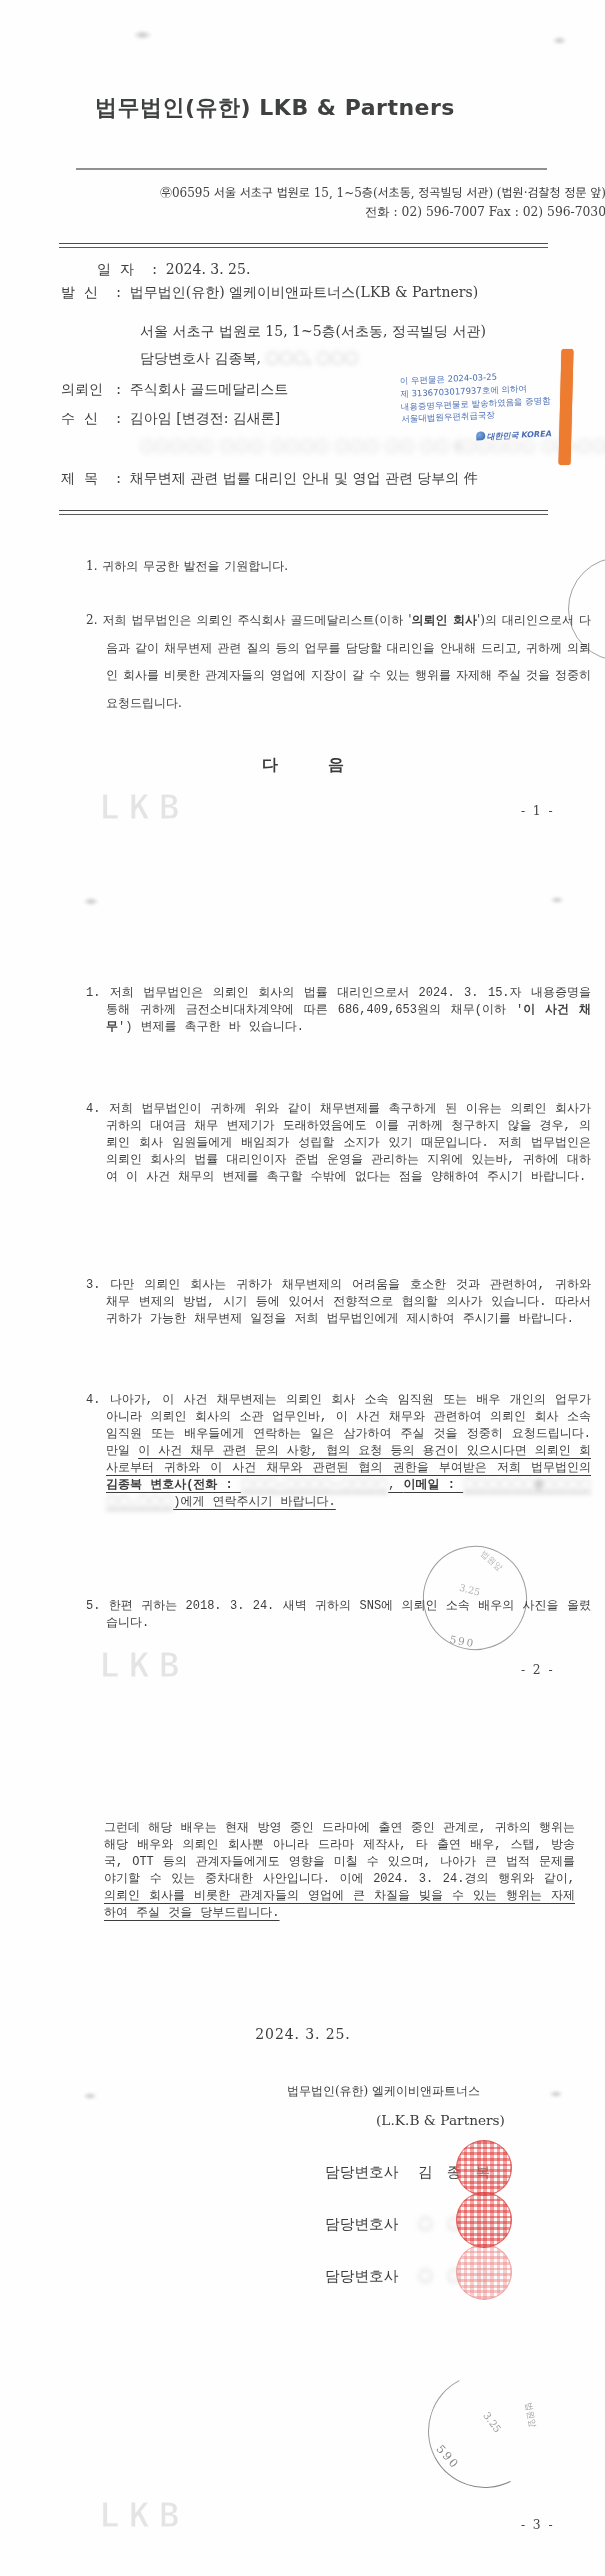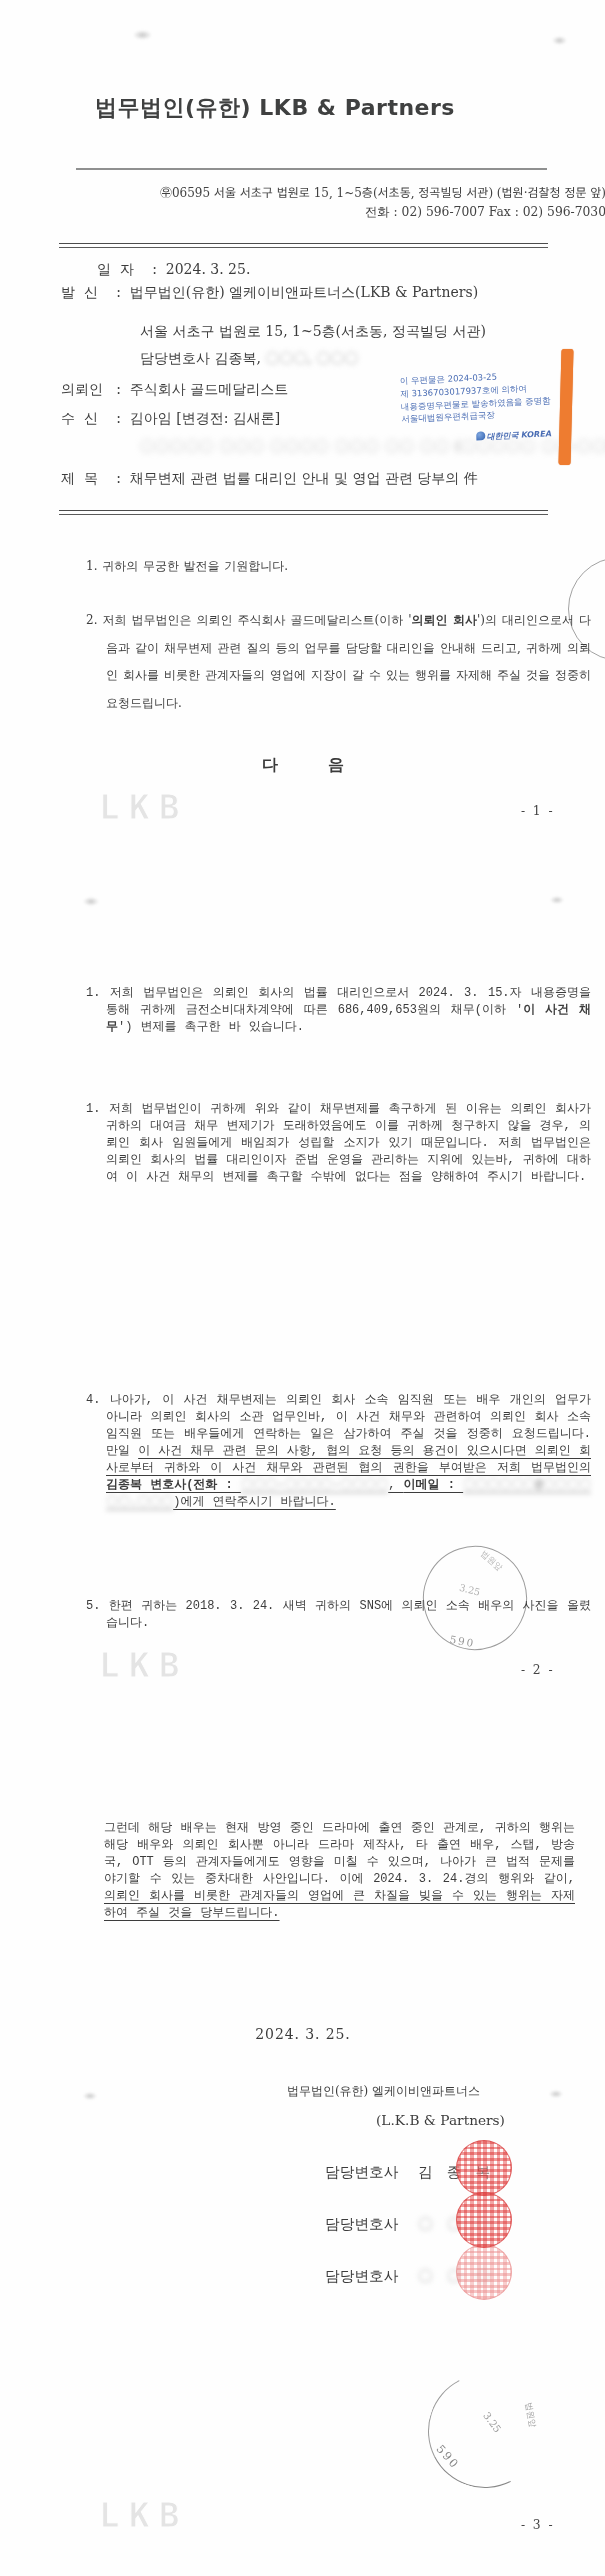--- a/index.html
+++ b/index.html
@@ -155,21 +155,22 @@
   </div>
   <div class="abs" id="daum">다         음</div>
 
   <div class="abs watermark" id="wm-1">LKB</div>
   <div class="abs page-no" id="pn-1">- 1 -</div>
   <div class="abs" id="arc-1"></div>
 
   <div class="abs body-item body-item-p23" id="b2-item1">
     <span>1. 저희 법무법인은 의뢰인 회사의 법률 대리인으로서 2024. 3. 15.자 내용증명을 통해 귀하께 금전소비대차계약에 따른 686,409,653원의 채무(이하 '</span><span class="b">이 사건 채무</span><span>') 변제를 촉구한 바 있습니다.</span>
   </div>
-  <div class="abs body-item body-item-p23" id="b2-item2">1. 저희 법무법인이 귀하께 위와 같이 채무변제를 촉구하게 된 이유는 의뢰인 회사가 귀하의 대여금 채무 변제기가 도래하였음에도 이를 귀하께 청구하지 않을 경우, 의뢰인 회사 임원들에게 배임죄가 성립할 소지가 있기 때문입니다. 저희 법무법인은 의뢰인 회사의 법률 대리인이자 준법 운영을 관리하는 지위에 있는바, 귀하에 대하여 이 사건 채무의 변제를 촉구할 수밖에 없다는 점을 양해하여 주시기 바랍니다.</div>
+  <div class="abs body-item body-item-p23" id="b2-item2">4. 저희 법무법인이 귀하께 위와 같이 채무변제를 촉구하게 된 이유는 의뢰인 회사가 귀하의 대여금 채무 변제기가 도래하였음에도 이를 귀하께 청구하지 않을 경우, 의뢰인 회사 임원들에게 배임죄가 성립할 소지가 있기 때문입니다. 저희 법무법인은 의뢰인 회사의 법률 대리인이자 준법 운영을 관리하는 지위에 있는바, 귀하에 대하여 이 사건 채무의 변제를 촉구할 수밖에 없다는 점을 양해하여 주시기 바랍니다.</div>
+  <div class="abs body-item body-item-p23" id="b2-item3">3. 다만 의뢰인 회사는 귀하가 채무변제의 어려움을 호소한 것과 관련하여, 귀하와 채무 변제의 방법, 시기 등에 있어서 전향적으로 협의할 의사가 있습니다. 따라서 귀하가 가능한 채무변제 일정을 저희 법무법인에게 제시하여 주시기를 바랍니다.</div>
   <div class="abs body-item body-item-p23" id="b2-item4">
     <span>4. 나아가, 이 사건 채무변제는 의뢰인 회사 소속 임직원 또는 배우 개인의 업무가 아니라 의뢰인 회사의 소관 업무인바, 이 사건 채무와 관련하여 의뢰인 회사 소속 임직원 또는 배우들에게 연락하는 일은 삼가하여 주실 것을 정중히 요청드립니다. 만일 </span><span class="u">이 사건 채무 관련 문의 사항, 협의 요청 등의 용건이 있으시다면 의뢰인 회사로부터 귀하와 이 사건 채무와 관련된 협의 권한을 부여받은 저희 법무법인의 </span><span class="b u">김종복 변호사(전화 : </span><span class="u redact">〇〇〇-〇〇〇〇-〇〇〇〇</span><span class="u">, </span><span class="b u">이메일 : </span><span class="u redact">〇〇〇〇〇〇@〇〇〇〇〇〇.〇〇〇</span><span class="u">)에게 연락주시기 바랍니다.</span>
   </div>
   <div class="abs body-item body-item-p23" id="b2-item5">5. 한편 귀하는 2018. 3. 24. 새벽 귀하의 SNS에 의뢰인 소속 배우의 사진을 올렸습니다.</div>
 
   <div class="abs" id="postmark-2">
     <span class="pm-num">590</span>
     <span class="pm-date">3.25</span>
     <span class="pm-txt">법원앞</span>
   </div>

